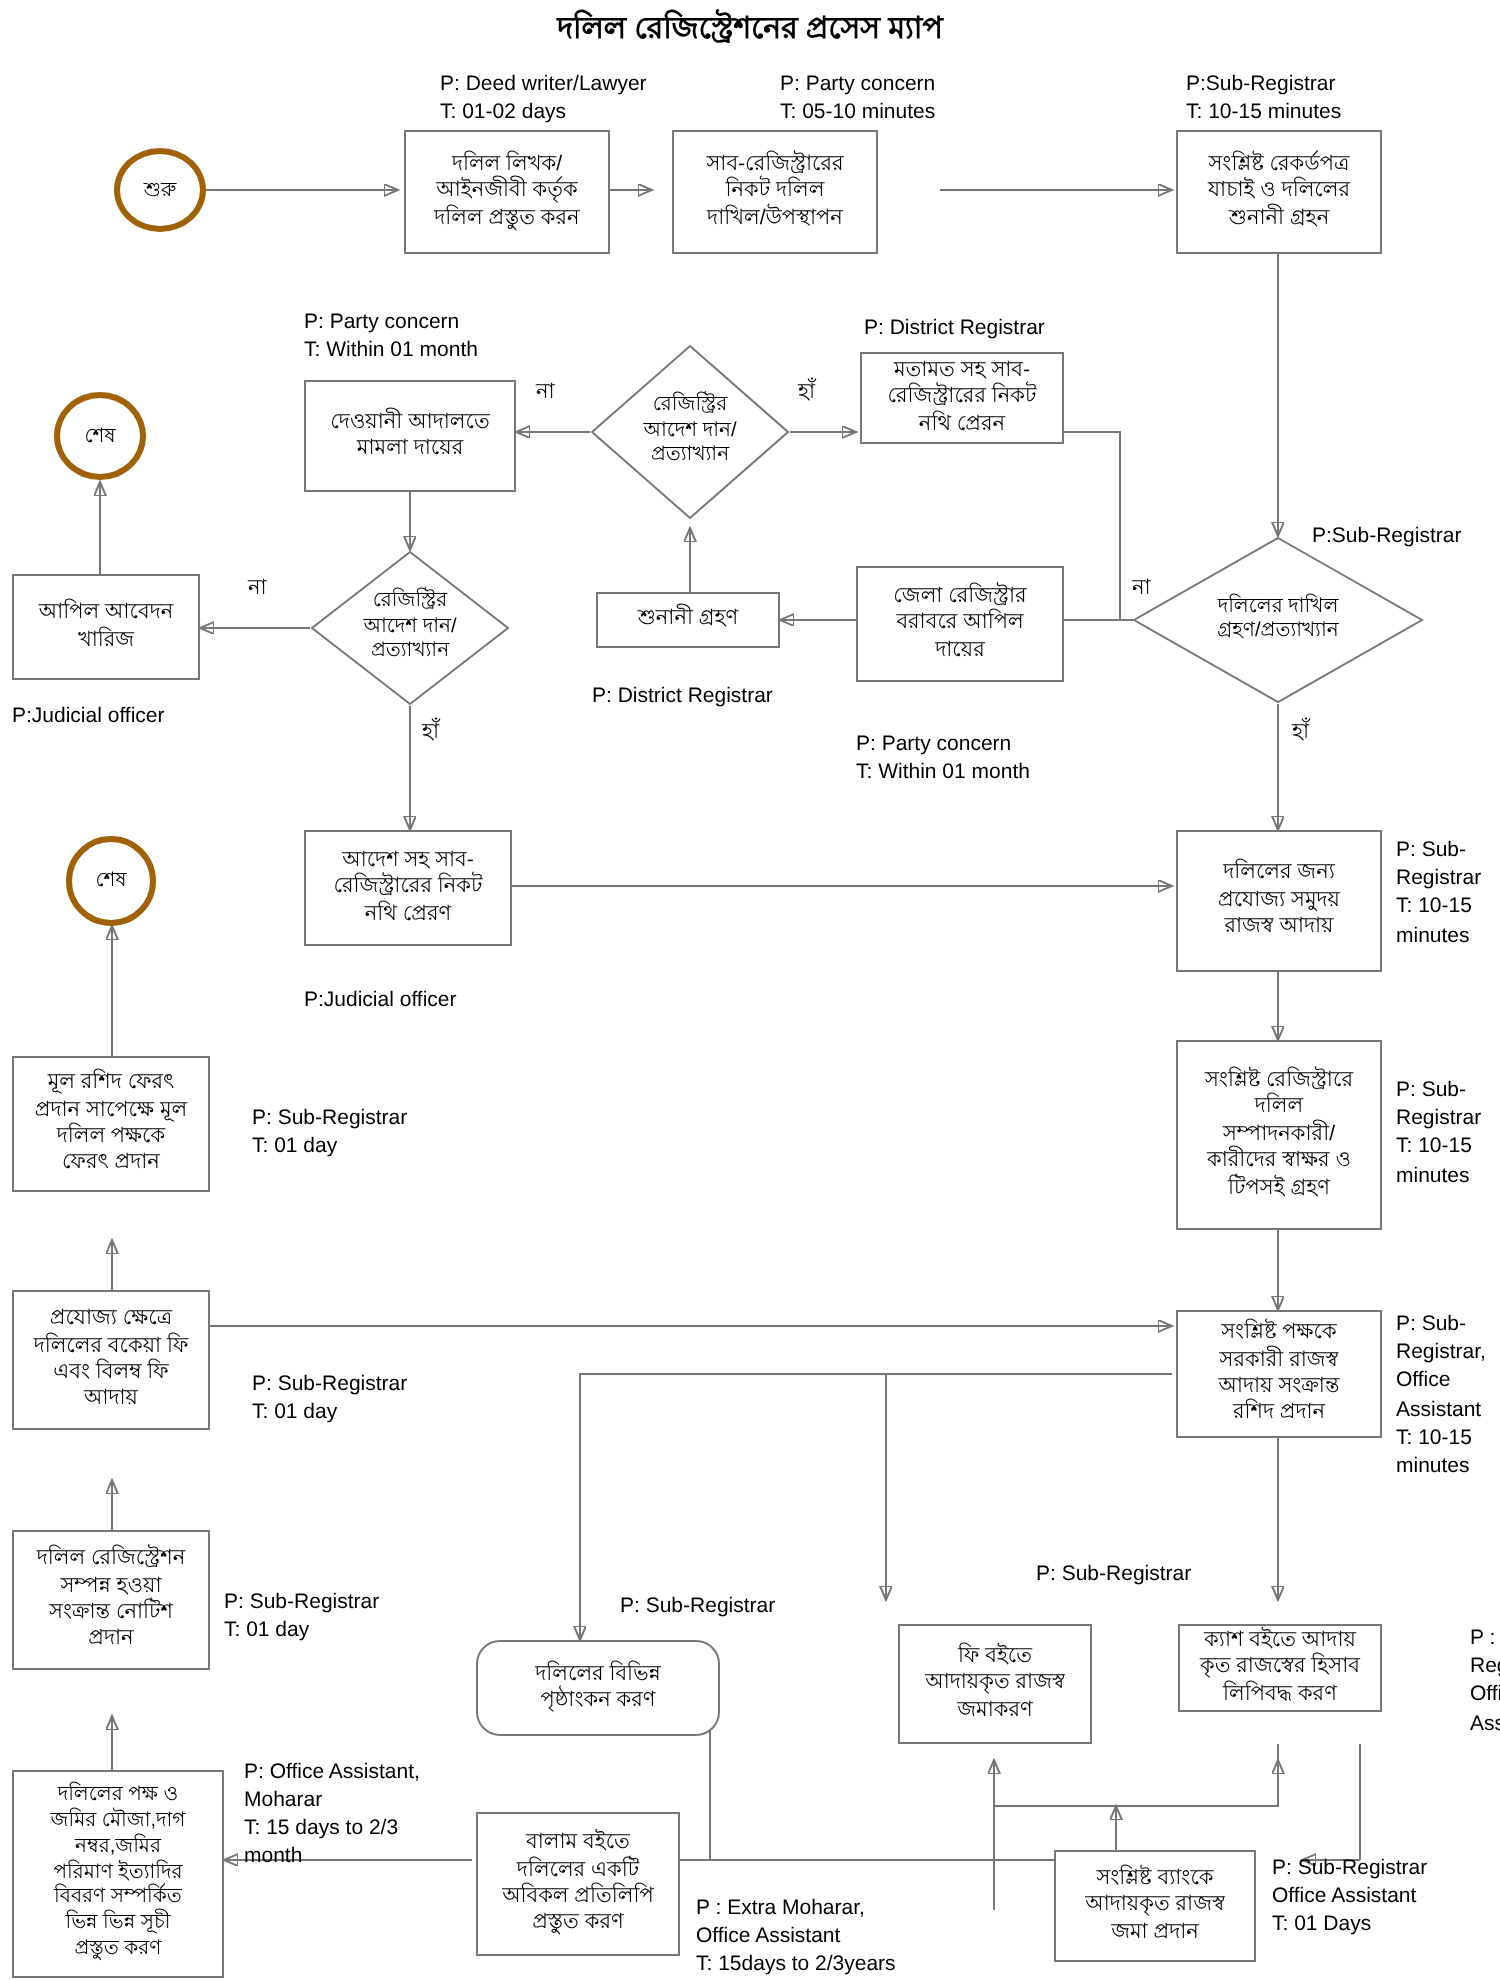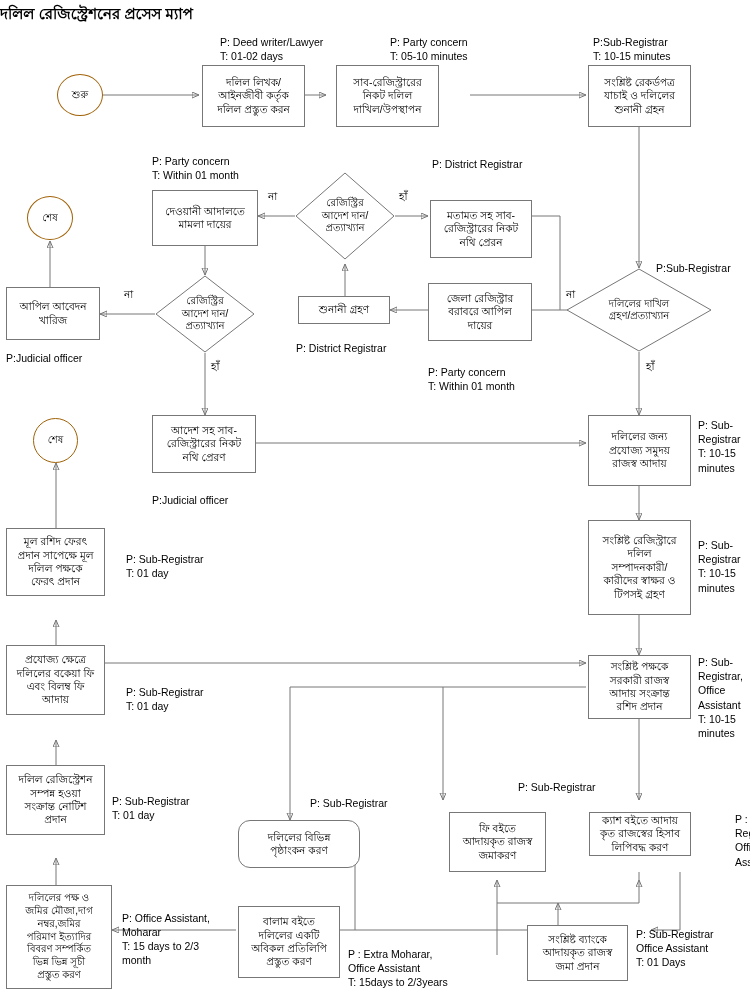--- a/index.html
+++ b/index.html
@@ -1,27 +1,27 @@
 <!DOCTYPE html>
 <html><head>
 <meta charset="utf-8">
 <style>
   html,body{margin:0;padding:0;background:#fff;}
   body{width:750px;height:990px;position:relative;
        font-family:"Liberation Sans","DejaVu Sans",sans-serif;color:#000;}
   #canvas{position:absolute;left:0;top:0;width:750px;height:990px;overflow:hidden;}
 
-  .title{position:absolute;left:0;top:2px;width:750px;text-align:left;
+  .title{position:absolute;left:0;top:2px;width:750px;text-align:center;
          font-size:15px;font-weight:bold;letter-spacing:0px;}
 
   .node{position:absolute;border:1px solid #777;background:#fff;
         display:flex;align-items:center;justify-content:center;text-align:center;
         font-size:10.5px;line-height:1.28;box-sizing:border-box;padding:2px 3px;}
 
-  .circle{position:absolute;border:1px solid #a16207;background:#fff;border-radius:50%;
+  .circle{position:absolute;border:3px solid #a16207;background:#fff;border-radius:50%;
           display:flex;align-items:center;justify-content:center;text-align:center;
           font-size:10px;box-sizing:border-box;}
 
   .diamond{position:absolute;}
   .diamond .dshape{position:absolute;left:0;top:0;width:100%;height:100%;}
   .diamond .dtext{position:absolute;left:0;top:0;width:100%;height:100%;
                   display:flex;align-items:center;justify-content:center;text-align:center;
                   font-size:10px;line-height:1.25;box-sizing:border-box;padding:0 8px;}
 
   .note{position:absolute;font-size:10.5px;line-height:1.33;white-space:pre-line;color:#000;}
@@ -126,21 +126,21 @@
 নিকট দলিল
 দাখিল/উপস্থাপন</div>
 
   <div class="node" style="left:588px;top:65px;width:103px;height:62px;white-space:pre-line;">সংশ্লিষ্ট রেকর্ডপত্র
 যাচাই ও দলিলের
 শুনানী গ্রহন</div>
 
   <div class="node" style="left:152px;top:190px;width:106px;height:56px;white-space:pre-line;">দেওয়ানী আদালতে
 মামলা দায়ের</div>
 
-  <div class="node" style="left:430px;top:200px;width:102px;height:58px;white-space:pre-line;">মতামত সহ সাব-
+  <div class="node" style="left:430px;top:176px;width:102px;height:46px;white-space:pre-line;">মতামত সহ সাব-
 রেজিস্ট্রারের নিকট
 নথি প্রেরন</div>
 
   <div class="node" style="left:6px;top:287px;width:94px;height:53px;white-space:pre-line;">আপিল আবেদন
 খারিজ</div>
 
   <div class="node" style="left:298px;top:296px;width:92px;height:28px;white-space:pre-line;">শুনানী গ্রহণ</div>
 
   <div class="node" style="left:428px;top:283px;width:104px;height:58px;white-space:pre-line;">জেলা রেজিস্ট্রার
 বরাবরে আপিল
@@ -278,21 +278,21 @@
   <div class="note" style="left:112px;top:795px;">P: Sub-Registrar
 T: 01 day</div>
 
   <div class="note" style="left:698px;top:655px;line-height:1.35;">P: Sub-
 Registrar,
 Office
 Assistant
 T: 10-15
 minutes</div>
 
-  <div class="note" style="left:122px;top:912px;">P: Office Assistant,
+  <div class="note" style="left:122px;top:880px;">P: Office Assistant,
 Moharar
 T: 15 days to 2/3
 month</div>
 
   <div class="note" style="left:310px;top:797px;">P: Sub-Registrar</div>
 
   <div class="note" style="left:518px;top:781px;">P: Sub-Registrar</div>
 
   <div class="note" style="left:735px;top:800px;line-height:1.35;margin-top:12px;">P : Sub-
 Registrar,

